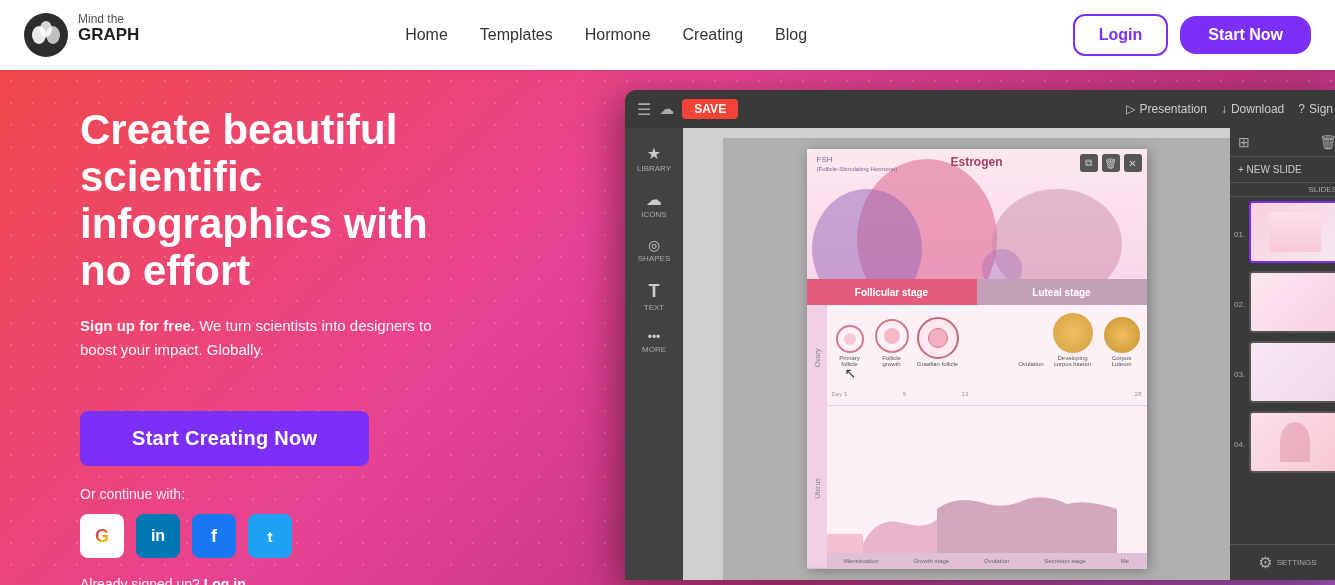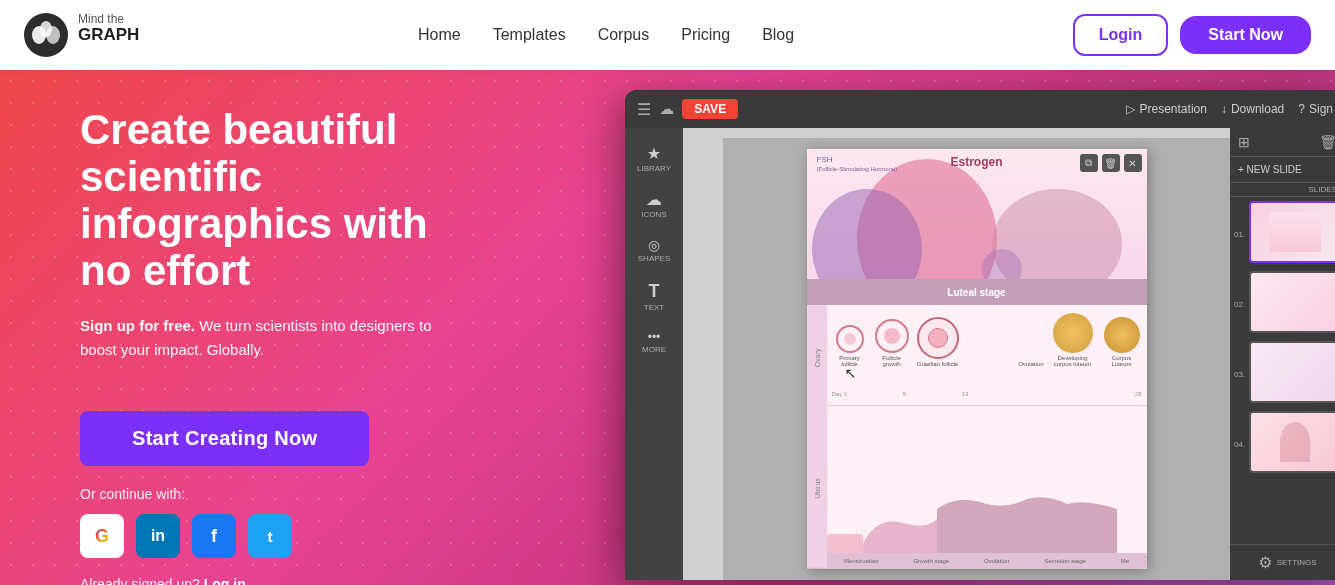--- a/index.html
+++ b/index.html
@@ -231,22 +231,22 @@
     </div>
     <div class="logo-text">
       <span style="font-size:12px;color:#555;">Mind the</span>
       <span style="font-size:17px;font-weight:900;color:#222;">GRAPH</span>
     </div>
   </div>
 
   <div class="nav-links">
     <a>Home</a>
     <a>Templates</a>
-    <a>Corpus</a>
-    <a>Pricing</a>
+    <a>Hormone</a>
+    <a>Creating</a>
     <a>Blog</a>
   </div>
 
   <div class="nav-actions">
     <button class="btn-login">Login</button>
     <button class="btn-start-now">Start Now</button>
   </div>
 </nav>
 
 <section class="hero">
@@ -352,20 +352,21 @@
               <div style="position:absolute;top:6px;left:10px;font-size:8px;color:#806090;">FSH<br><span style="font-size:6px;">(Follicle-Stimulating Hormone)</span></div>
 
               <div class="app-close-btns">
                 <div class="close-btn">⧉</div>
                 <div class="close-btn">🗑</div>
                 <div class="close-btn">✕</div>
               </div>
             </div>
 
             <div class="stage-labels">
+              <div class="stage-label stage-follicular" style="font-size:10px;">Follicular stage</div>
               <div class="stage-label stage-luteal" style="font-size:10px;">Luteal stage</div>
             </div>
 
             <div style="display:flex;height:calc(100% - 156px);position:relative;">
 
               <div style="width:20px;background:#f0d0e4;display:flex;flex-direction:column;">
                 <div style="flex:0.4;writing-mode:vertical-rl;transform:rotate(180deg);font-size:7px;color:#888;display:flex;align-items:center;justify-content:center;">Ovary</div>
                 <div style="flex:0.6;writing-mode:vertical-rl;transform:rotate(180deg);font-size:7px;color:#888;display:flex;align-items:center;justify-content:center;border-top:1px solid #ddb0c8;">Uterus</div>
               </div>
 

